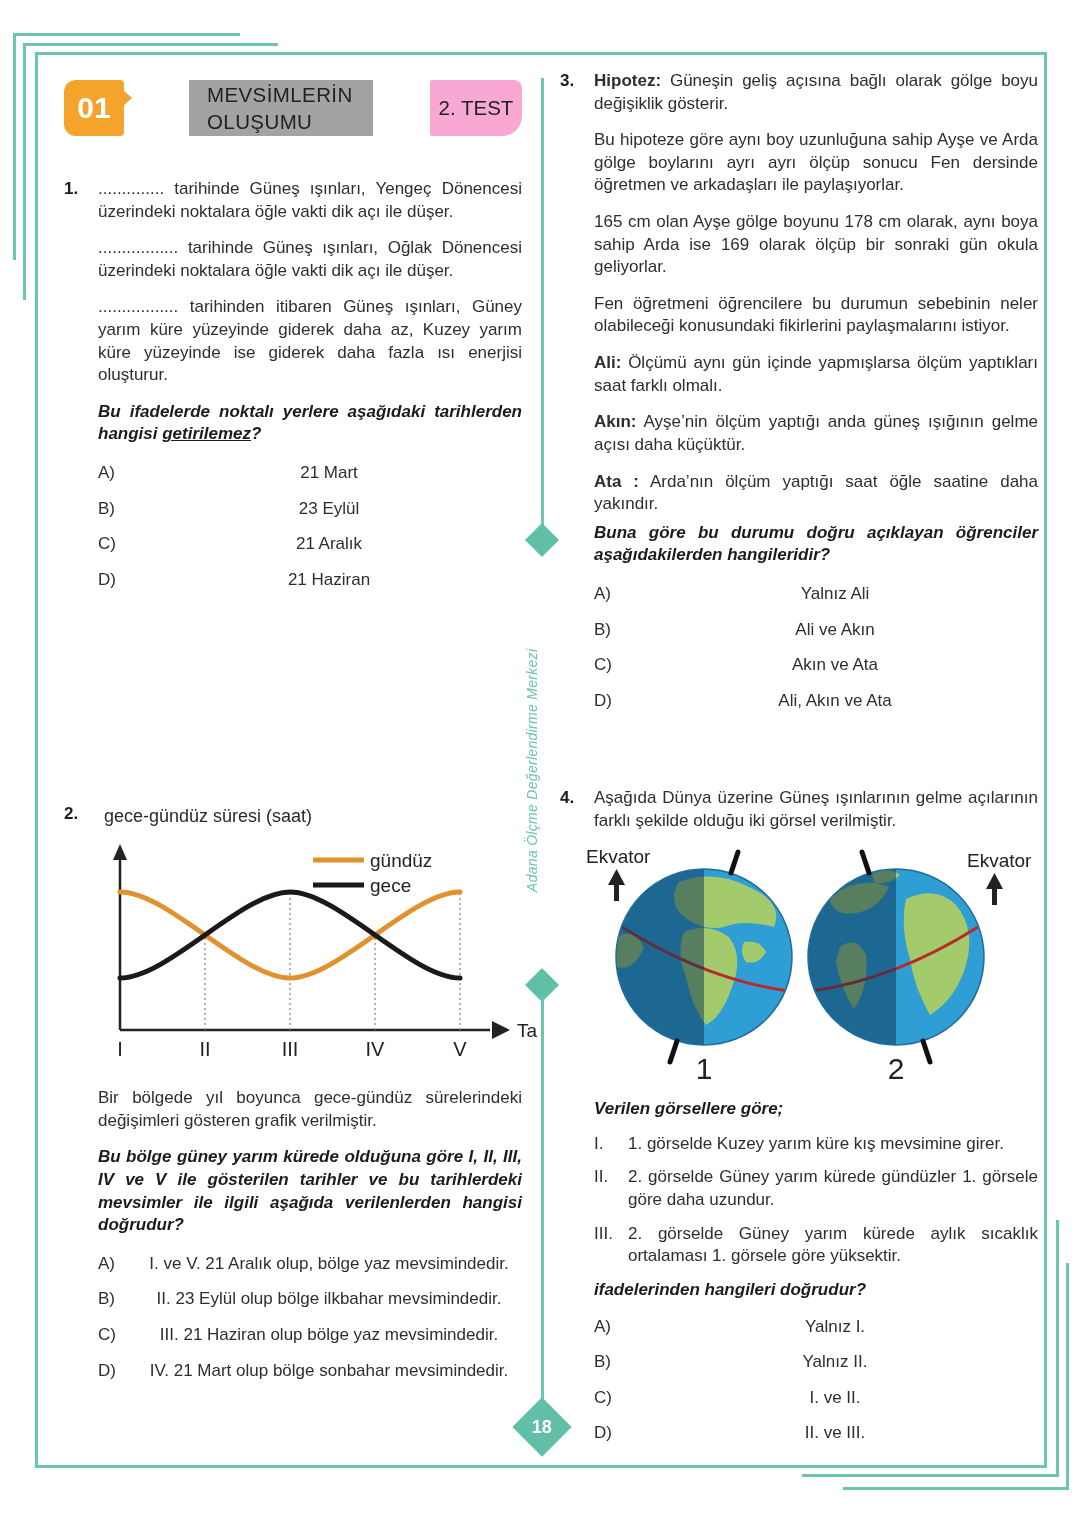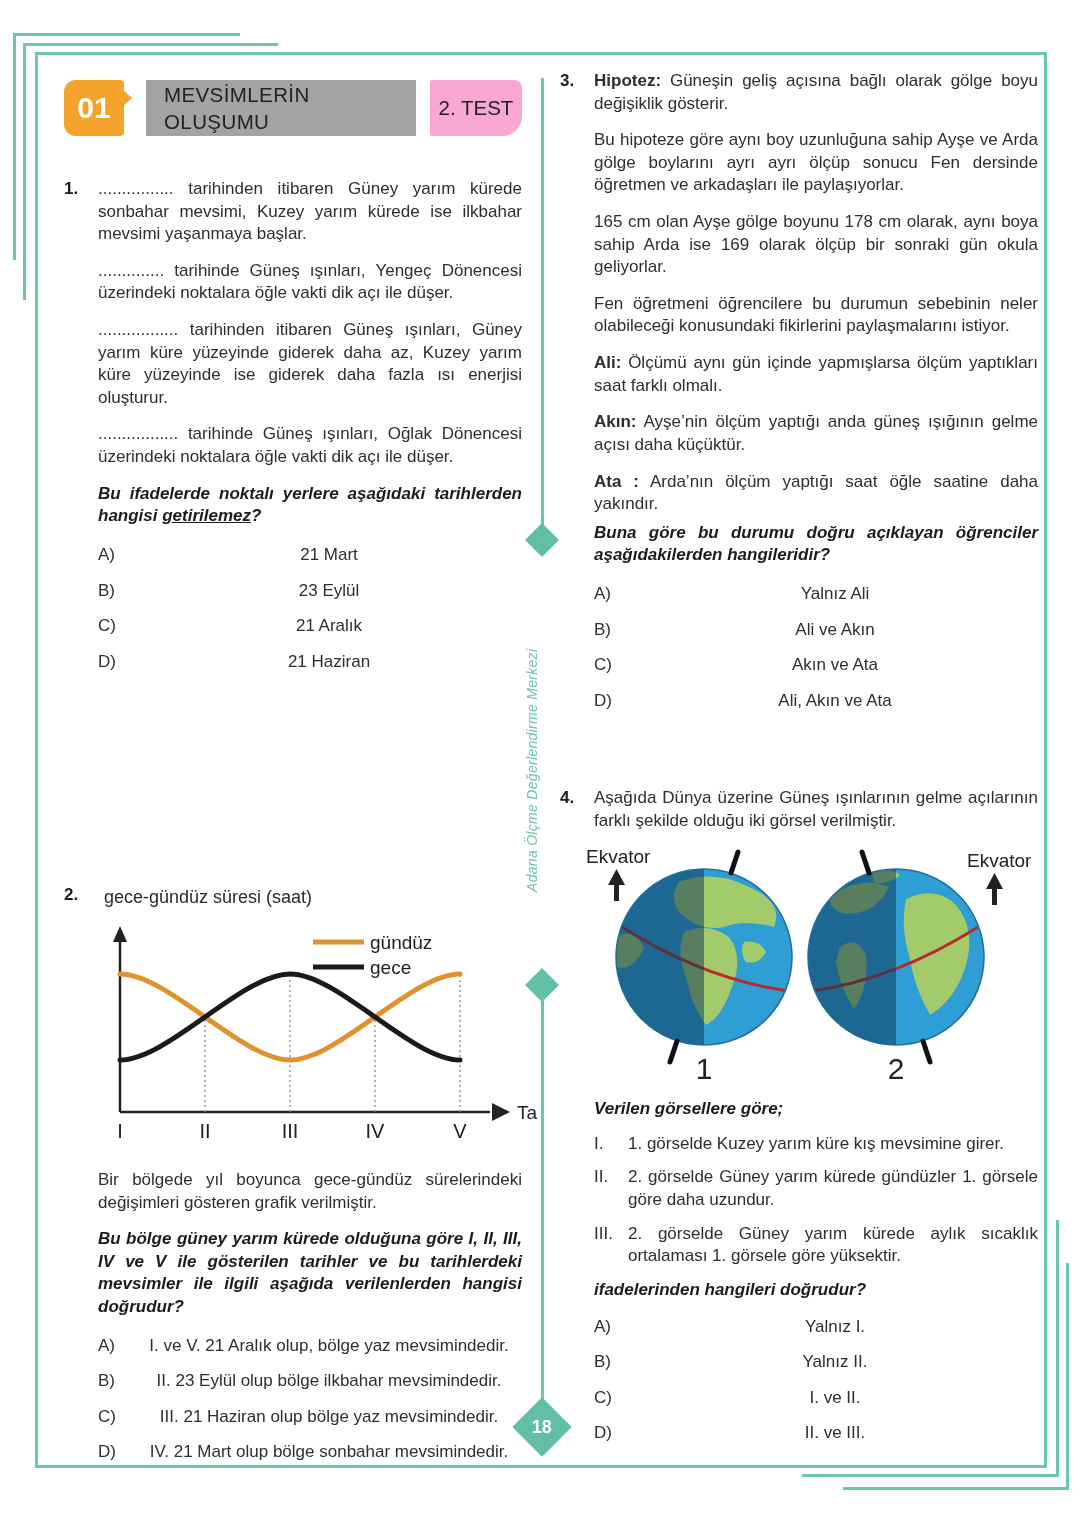--- a/index.html
+++ b/index.html
@@ -26,21 +26,21 @@
     transform:rotate(45deg);display:flex;align-items:center;justify-content:center;}
   .page-badge span{transform:rotate(-45deg);color:#ffffff;font-weight:bold;font-size:18px;}
   .side-text{position:absolute;left:524px;top:638px;height:264px;width:24px;
     writing-mode:vertical-rl;transform:rotate(180deg);text-align:center;
     color:#6cc5ae;font-style:italic;font-size:14px;letter-spacing:.3px;}
   
   .col{position:absolute;font-size:17px;line-height:1.33;}
   .col-left{left:64px;top:80px;width:458px;}
   .col-right{left:560px;top:70px;width:478px;}
   
-  .header-row{display:flex;align-items:stretch;height:56px;margin-bottom:42px;}
+  .header-row{display:flex;align-items:stretch;height:56px;margin-bottom:42px;gap:43px;}
   .unit-badge{position:relative;width:60px;background:#f4a32b;color:#ffffff;font-size:30px;font-weight:bold;
     display:flex;align-items:center;justify-content:center;border-radius:12px 4px 4px 12px;flex:none;}
   .unit-badge::after{content:"";position:absolute;right:-8px;top:10px;border-left:9px solid #f4a32b;
     border-top:8px solid transparent;border-bottom:8px solid transparent;}
   .unit-title{flex:1;background:#a3a3a3;color:#222;font-size:20.5px;display:flex;align-items:center;
     padding-left:18px;margin-left:22px;letter-spacing:.4px;}
   .test-label{width:92px;background:#f9a8d4;color:#222;font-size:20.5px;display:flex;align-items:center;
     justify-content:center;margin-left:14px;border-radius:2px 8px 20px 2px;flex:none;}
   
   .q{display:flex;}
@@ -85,24 +85,23 @@
 
     <div class="header-row">
       <div class="unit-badge">01</div>
       <div class="unit-title">MEVSİMLERİN OLUŞUMU</div>
       <div class="test-label">2. TEST</div>
     </div>
 
     <div class="q">
       <div class="qnum">1.</div>
       <div class="qbody">
-        <p class="tight">................ tarihinden itibaren Güney yarım kürede sonbahar mevsimi, Kuzey yarım kürede ise ilkbahar mevsimi yaşanmaya başlar.</p>
         <p class="tight">.............. tarihinde Güneş ışınları, Yengeç Dönencesi üzerindeki noktalara öğle vakti dik açı ile düşer.</p>
+        <p class="tight">................. tarihinde Güneş ışınları, Oğlak Dönencesi üzerindeki noktalara öğle vakti dik açı ile düşer.</p>
         <p class="tight">................. tarihinden itibaren Güneş ışınları, Güney yarım küre yüzeyinde giderek daha az, Kuzey yarım küre yüzeyinde ise giderek daha fazla ısı enerjisi oluşturur.</p>
-        <p class="tight">................. tarihinde Güneş ışınları, Oğlak Dönencesi üzerindeki noktalara öğle vakti dik açı ile düşer.</p>
         <div class="qbold"><span>Bu ifadelerde noktalı yerlere aşağıdaki tarihlerden hangisi </span><u>getirilemez</u><span>?</span></div>
         <div class="opt">
           <span class="opt-letter">A)</span>
             <span class="opt-text">21 Mart</span>
         </div>
         <div class="opt">
           <span class="opt-letter">B)</span>
             <span class="opt-text">23 Eylül</span>
         </div>
         <div class="opt">

